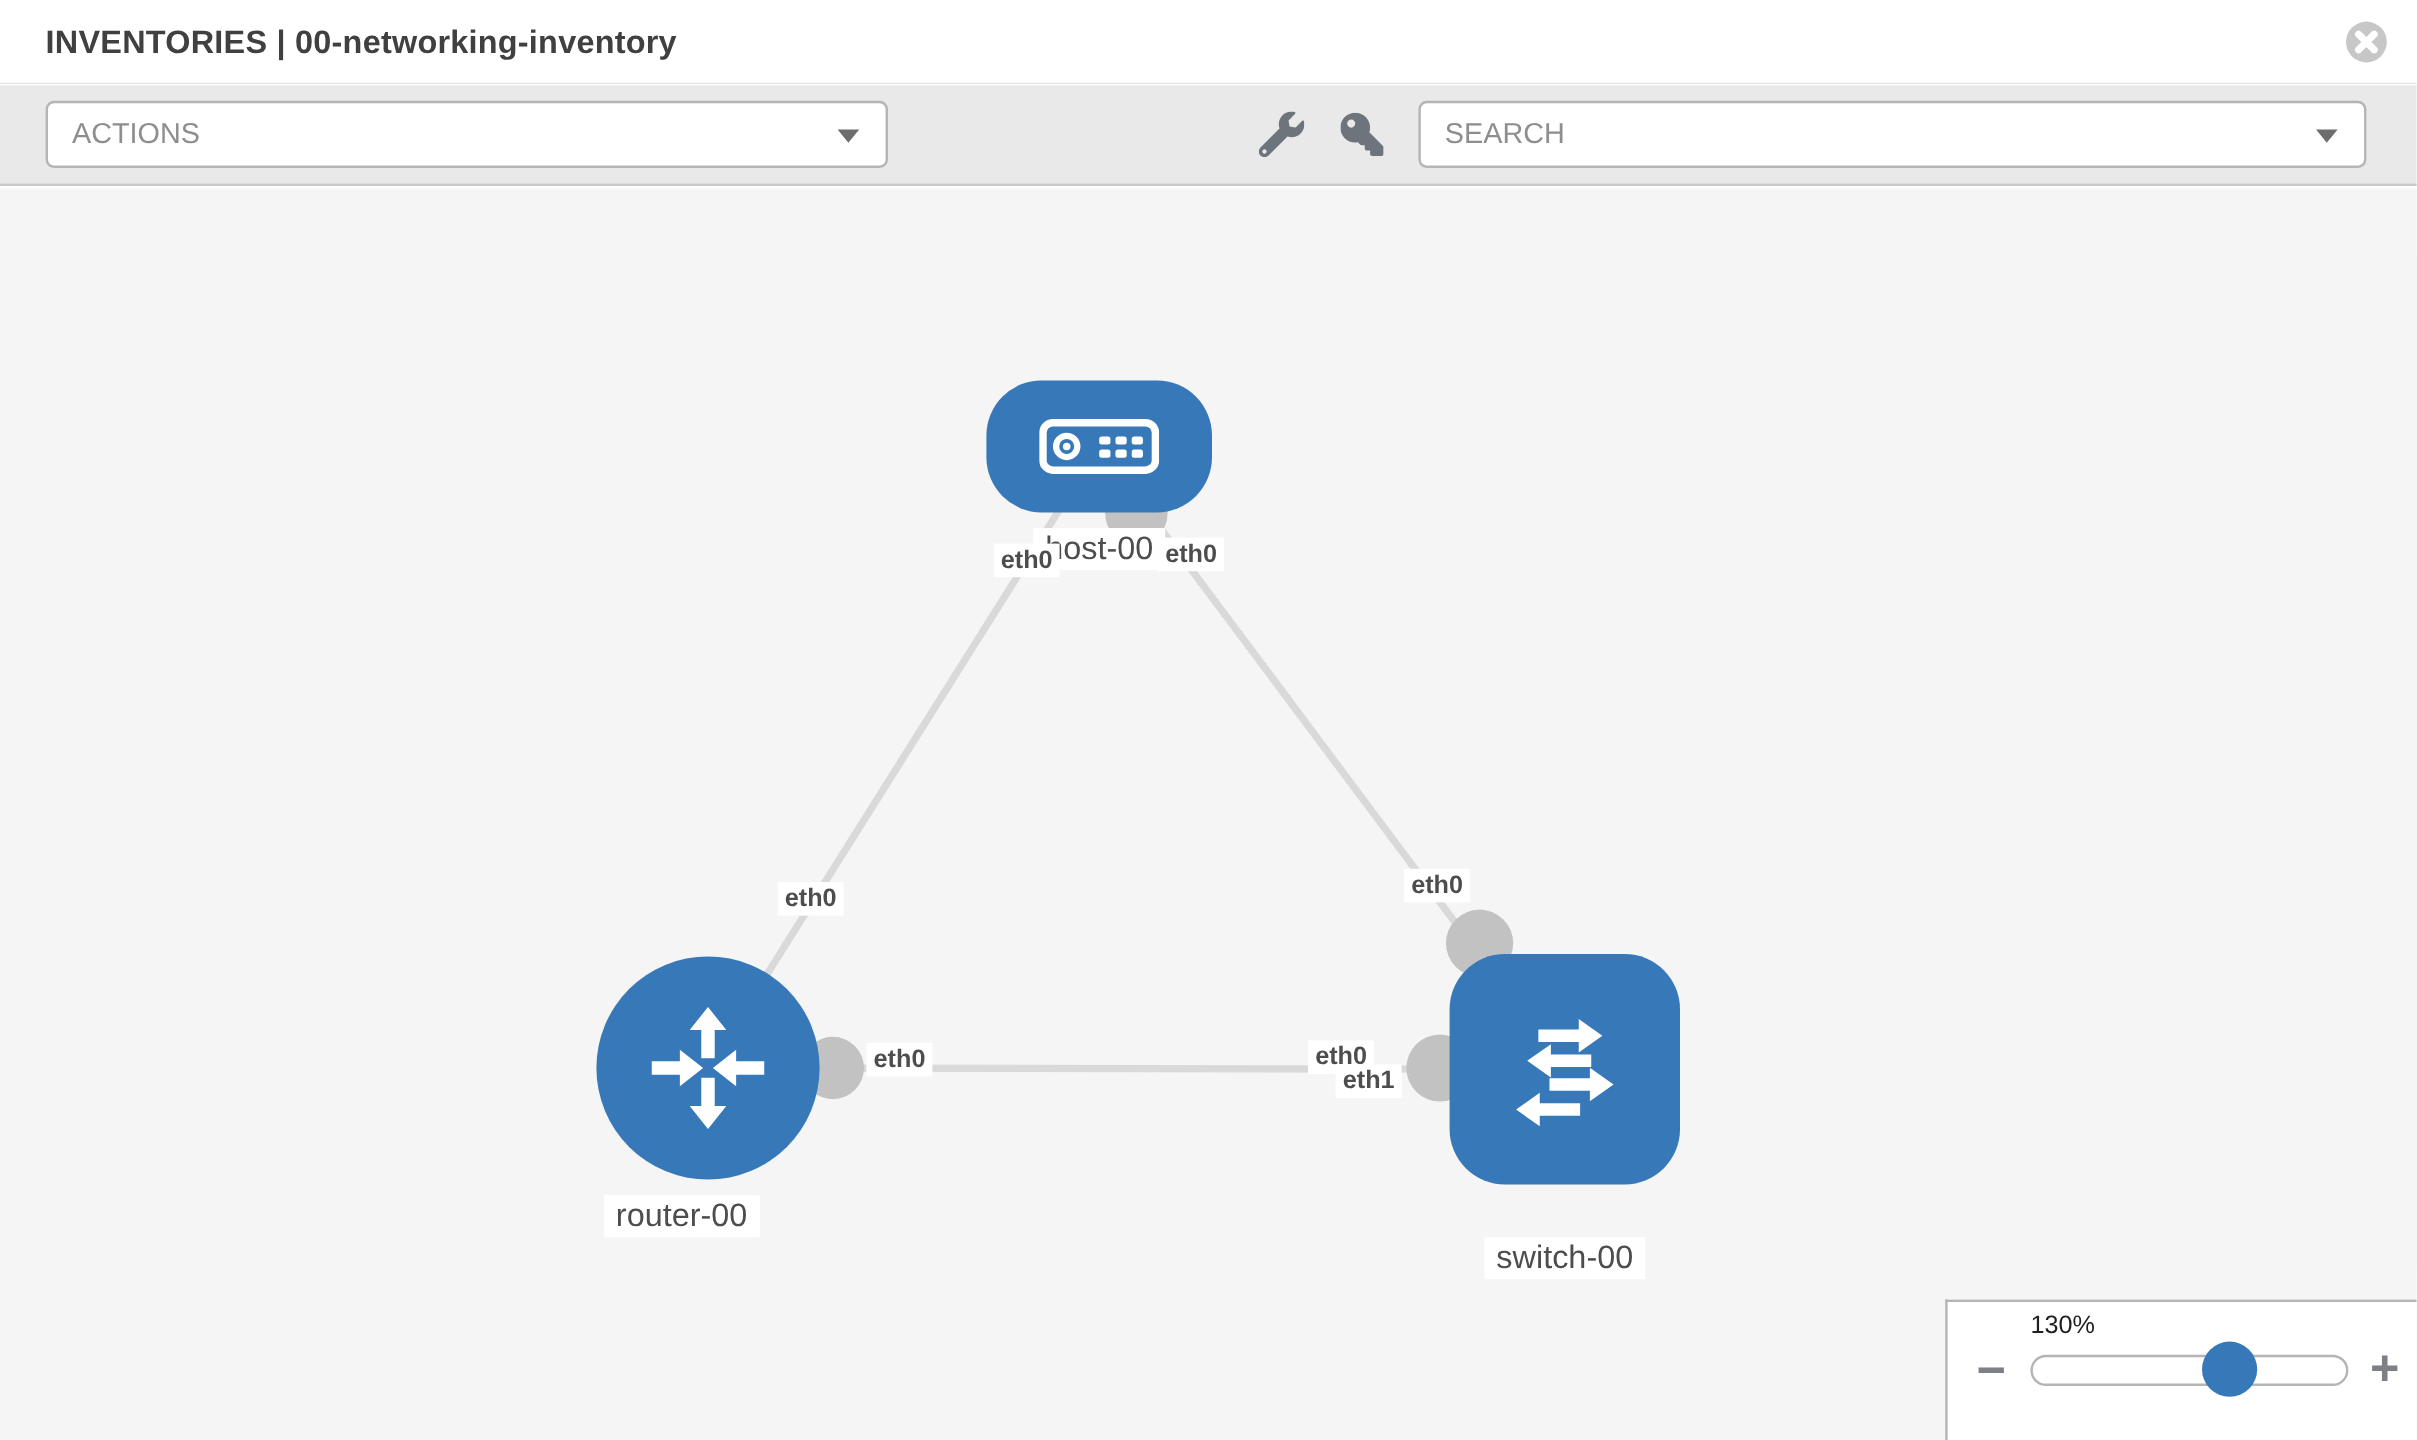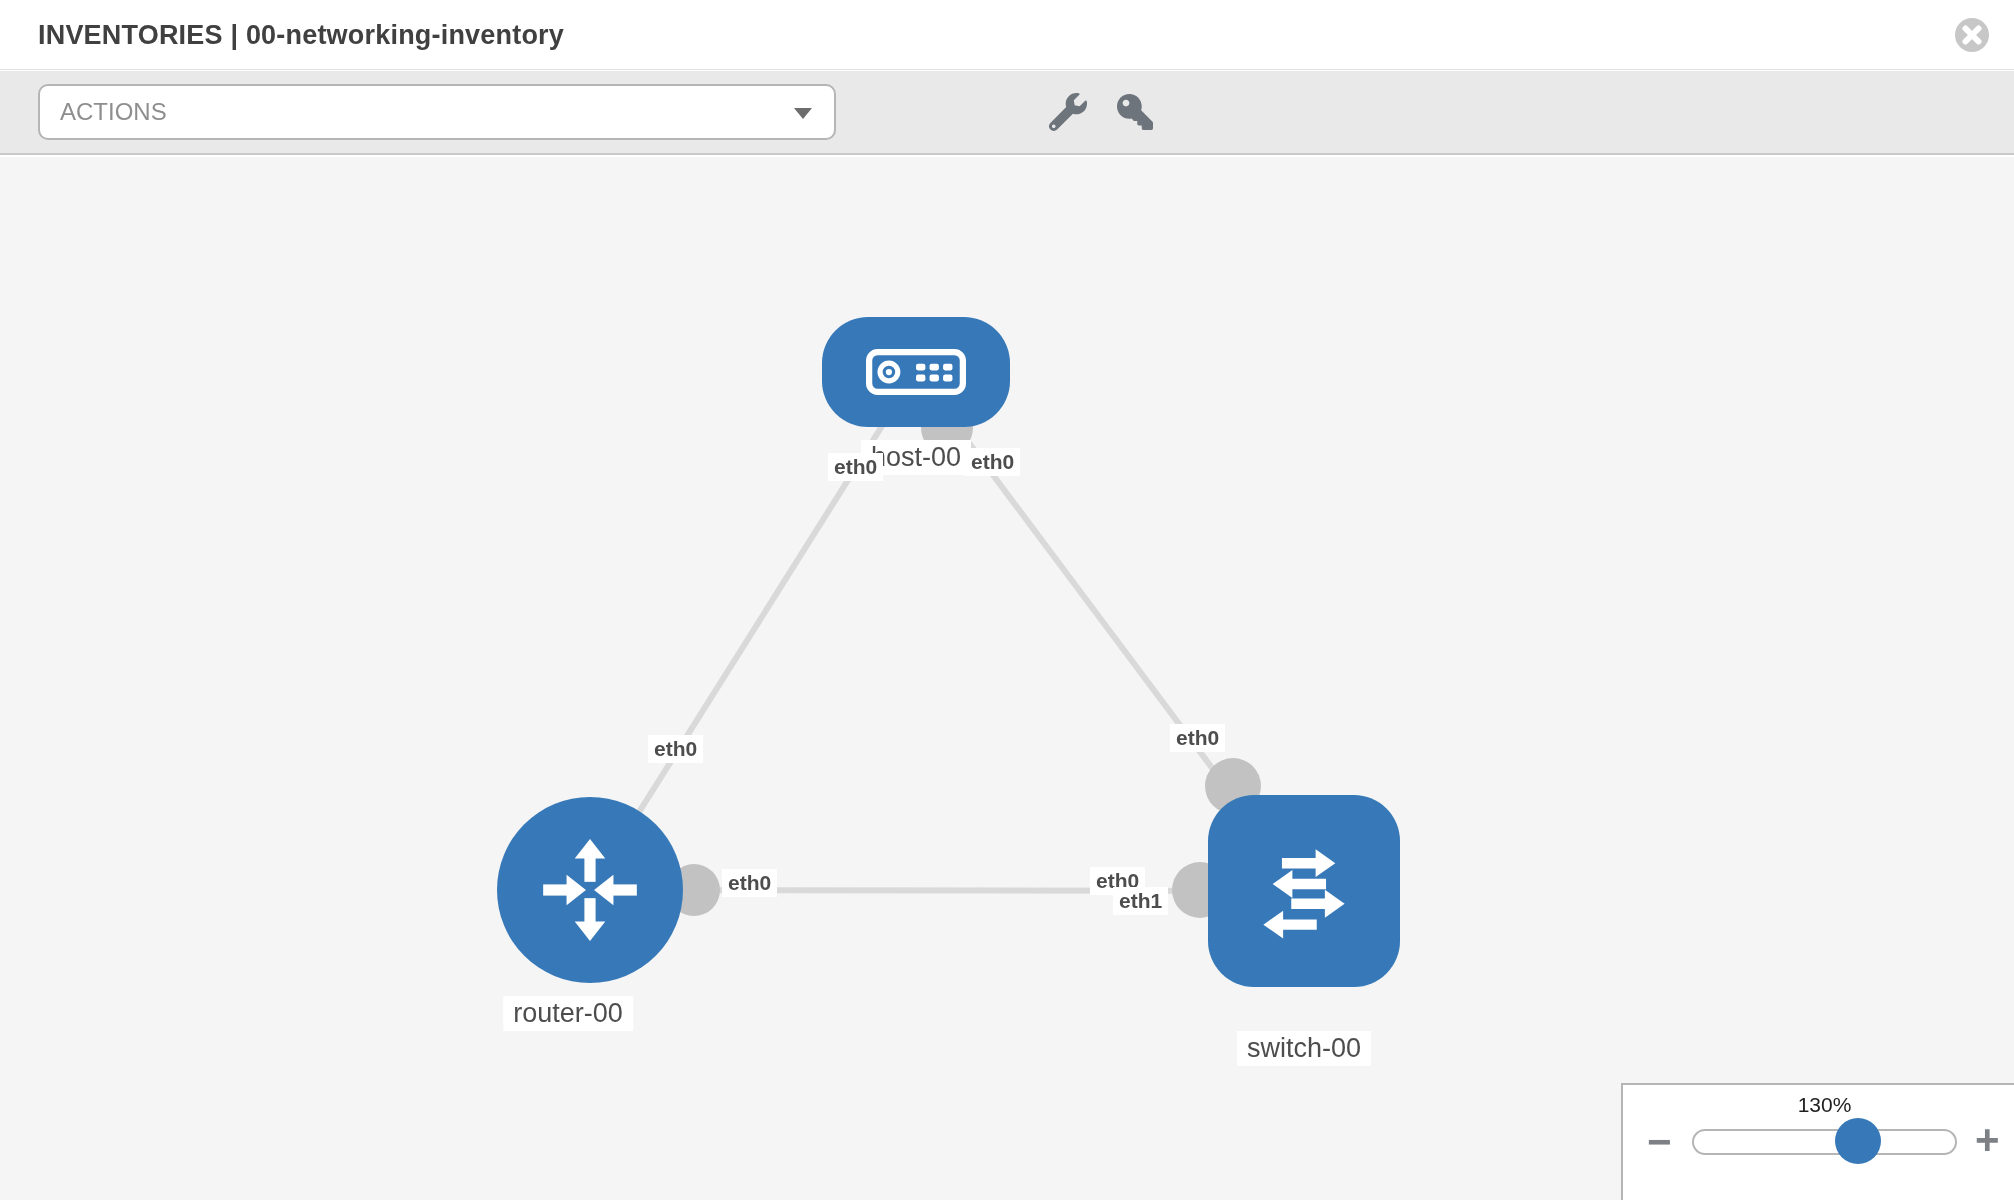--- a/index.html
+++ b/index.html
@@ -18,40 +18,40 @@
   
   .toolbar { position:absolute; left:0; top:71px; width:2014px; height:84px; background:#e9e9e9;
              border-bottom:2px solid #c9c9c9; z-index:10; }
   .select { position:absolute; top:13px; height:56px; background:#fff; border:2px solid #b5b5b5;
             border-radius:7px; cursor:pointer; }
   .select .sel-label { position:absolute; left:20px; top:0; line-height:52px; font-size:24px;
                        color:#8e8e8e; }
   .caret { position:absolute; right:22px; top:22px; width:0; height:0;
            border-left:9px solid transparent; border-right:9px solid transparent;
            border-top:11px solid #6d6d6d; }
-  .sel-actions { left:38px; width:798px;border-radius:10px; }
+  .sel-actions { left:38px; width:702px; }
   .sel-search  { left:1182px; width:790px; }
   .tool-btn { position:absolute; top:20px; width:44px; height:44px; border:none; background:transparent;
               cursor:pointer; padding:0; }
   .btn-wrench { left:1046px; }
   .btn-key    { left:1113px; }
 
   
   .canvas-bg { position:absolute; left:0; top:157px; width:2014px; height:1043px; background:#f5f5f5; z-index:0; }
   .topo-svg { position:absolute; left:0; top:0; width:2014px; height:1200px; z-index:1; }
   .node { position:absolute; z-index:2; display:flex; align-items:center; justify-content:center;
           cursor:pointer; }
   .chip { position:absolute; z-index:3; background:#fff; color:#4d4d4d; white-space:nowrap; }
   .node-label { font-size:27px; padding:2px 10px; transform:translateX(-50%); }
   .if-label   { font-size:21px; padding:2px 6px;font-weight:bold; }
 
   
   .zoom-panel { position:absolute; left:1621px; top:1083px; width:393px; height:117px; background:#fff;
                 border-left:2px solid #b5b5b5; border-top:2px solid #b5b5b5; z-index:11; }
-  .zoom-level { position:absolute; left:69px; top:8px; width:265px; text-align:center; font-size:21px;
+  .zoom-level { position:absolute; left:69px; top:8px; width:265px; text-align:left; font-size:21px;
                 color:#1f1f1f; }
   .zoom-btn { position:absolute; border:none; background:transparent; font-size:42px; font-weight:bold;
               color:#7d8186; cursor:pointer; line-height:1; padding:0; }
   .zoom-out { left:24px; top:36px; }
   .zoom-in  { left:352px; top:34px; }
   .zoom-track { position:absolute; left:69px; top:44px; width:265px; height:26px; background:#fff;
                 border:2px solid #b5b5b5; border-radius:13px; cursor:pointer; }
   .zoom-thumb { position:absolute; top:-13px; width:46px; height:46px; border-radius:50%; cursor:grab; }
 </style>
 </head>
@@ -144,20 +144,24 @@
     <button class="tool-btn btn-wrench">
       <svg width="38" height="38" viewBox="0 0 512 512">
         <path fill="#6d747c" d="M507.73 109.1c-2.24-9.03-13.54-12.09-20.12-5.51l-74.36 74.36-67.88-11.31-11.31-67.88 74.36-74.36c6.62-6.62 3.43-17.9-5.66-20.16-47.38-11.74-99.55.91-136.58 37.93-39.64 39.64-50.55 97.1-34.05 147.2L18.74 402.76c-24.99 24.99-24.99 65.51 0 90.5 24.99 24.99 65.51 24.99 90.5 0l213.21-213.21c50.12 16.71 107.47 5.68 147.37-34.22 37.07-37.07 49.7-89.32 37.91-136.73zM64 472c-13.25 0-24-10.75-24-24 0-13.26 10.75-24 24-24s24 10.74 24 24c0 13.25-10.75 24-24 24z"></path>
       </svg>
     </button>
     <button class="tool-btn btn-key">
       <svg width="36" height="36" viewBox="0 0 512 512" style="transform:scaleX(-1)">
         <path fill="#6d747c" d="M512 176.001C512 273.203 433.202 352 336 352c-11.22 0-22.19-1.062-32.827-3.069l-24.012 27.014A23.999 23.999 0 0 1 261.223 384H224v40c0 13.255-10.745 24-24 24h-40v40c0 13.255-10.745 24-24 24H24c-13.255 0-24-10.745-24-24v-78.059c0-6.365 2.529-12.47 7.029-16.971l161.802-161.802C163.108 213.814 160 195.271 160 176 160 78.798 238.797.001 335.999 0 433.488-.001 512 78.511 512 176.001zM336 128c0 26.51 21.49 48 48 48s48-21.49 48-48-21.49-48-48-48-48 21.49-48 48z"></path>
       </svg>
     </button>
+    <div class="select sel-search">
+      <span class="sel-label">SEARCH</span>
+      <span class="caret"></span>
+    </div>
   </div>
 
   <div class="zoom-panel">
     <div class="zoom-level">130%</div>
     <button class="zoom-btn zoom-out">−</button>
     <div class="zoom-track">
       <div class="zoom-thumb" id="zoom-thumb" style="background: rgb(55, 121, 184); left: 141px;"></div>
     </div>
     <button class="zoom-btn zoom-in">+</button>
   </div>

